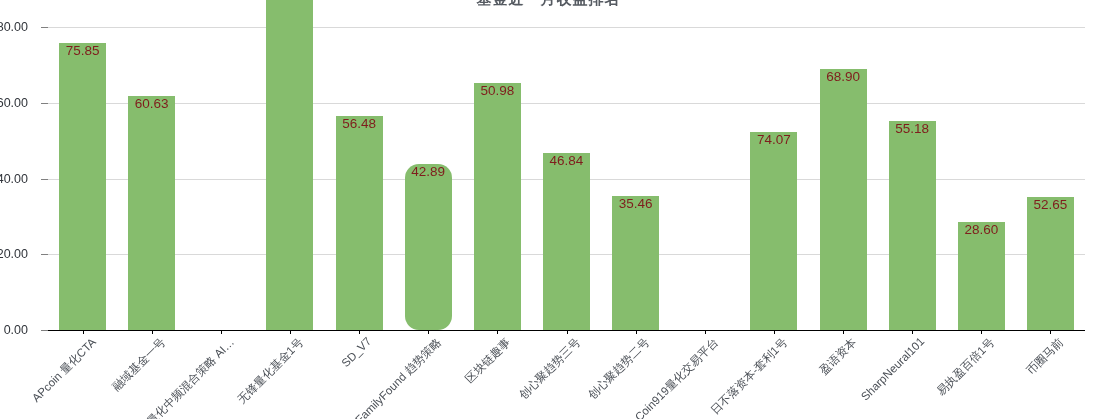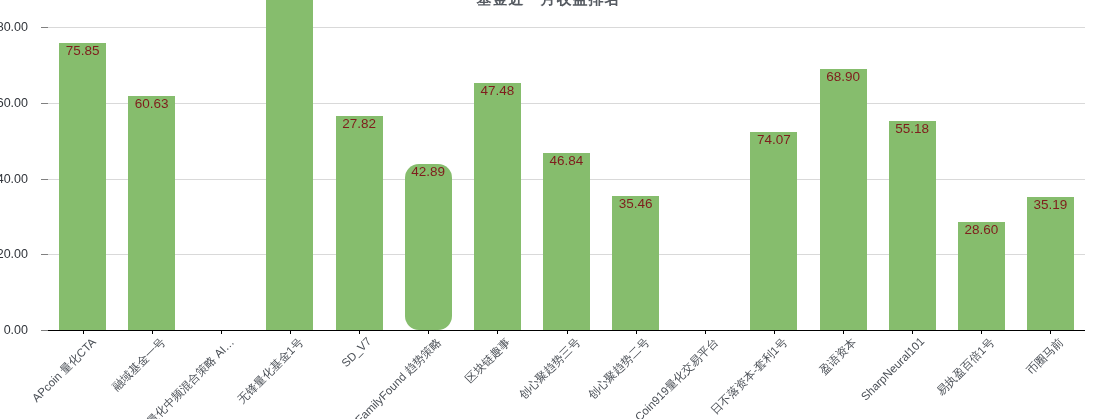--- a/index.html
+++ b/index.html
@@ -136,29 +136,29 @@
       <div class="bar" style="left: 80.2px; width: 47px; height: 234px; background: rgb(134, 189, 109);">
         <div class="bar-value">60.63</div>
       </div>
       <div class="x-tick-mark" style="left: 103.7px;"></div>
       <div class="x-tick-mark" style="left: 172.833px;"></div>
       <div class="bar" style="left: 218.467px; width: 47px; height: 360px; background: rgb(134, 189, 109);">
         <div class="bar-value">74.15</div>
       </div>
       <div class="x-tick-mark" style="left: 241.967px;"></div>
       <div class="bar" style="left: 287.6px; width: 47px; height: 213.918px; background: rgb(134, 189, 109);">
-        <div class="bar-value">27.82</div>
+        <div class="bar-value">56.48</div>
       </div>
       <div class="x-tick-mark" style="left: 311.1px;"></div>
       <div class="bar" style="left: 356.733px; width: 47px; height: 166px; background: rgb(134, 189, 109); border-radius: 14px;">
         <div class="bar-value">42.89</div>
       </div>
       <div class="x-tick-mark" style="left: 380.233px;"></div>
       <div class="bar" style="left: 425.867px; width: 47px; height: 247.513px; background: rgb(134, 189, 109);">
-        <div class="bar-value">47.48</div>
+        <div class="bar-value">50.98</div>
       </div>
       <div class="x-tick-mark" style="left: 449.367px;"></div>
       <div class="bar" style="left: 495px; width: 47px; height: 177.406px; background: rgb(134, 189, 109);">
         <div class="bar-value">46.84</div>
       </div>
       <div class="x-tick-mark" style="left: 518.5px;"></div>
       <div class="bar" style="left: 564.133px; width: 47px; height: 134.305px; background: rgb(134, 189, 109);">
         <div class="bar-value">35.46</div>
       </div>
       <div class="x-tick-mark" style="left: 587.633px;"></div>
@@ -173,21 +173,21 @@
       <div class="x-tick-mark" style="left: 795.033px;"></div>
       <div class="bar" style="left: 840.667px; width: 47px; height: 208.994px; background: rgb(134, 189, 109);">
         <div class="bar-value">55.18</div>
       </div>
       <div class="x-tick-mark" style="left: 864.167px;"></div>
       <div class="bar" style="left: 909.8px; width: 47px; height: 108.323px; background: rgb(134, 189, 109);">
         <div class="bar-value">28.60</div>
       </div>
       <div class="x-tick-mark" style="left: 933.3px;"></div>
       <div class="bar" style="left: 978.933px; width: 47px; height: 133.282px; background: rgb(134, 189, 109);">
-        <div class="bar-value">35.19</div>
+        <div class="bar-value">52.65</div>
       </div>
       <div class="x-tick-mark" style="left: 1002.43px;"></div>
     </div>
 
   <div id="x-labels-layer">
       <div class="x-label" style="left: 88.5667px;">APcoin 量化CTA</div>
       <div class="x-label" style="left: 157.7px;">融域基金一号</div>
       <div class="x-label" style="left: 226.833px;">量化中频混合策略 AI…</div>
       <div class="x-label" style="left: 295.967px;">无锋量化基金1号</div>
       <div class="x-label" style="left: 365.1px;">SD_V7</div>

